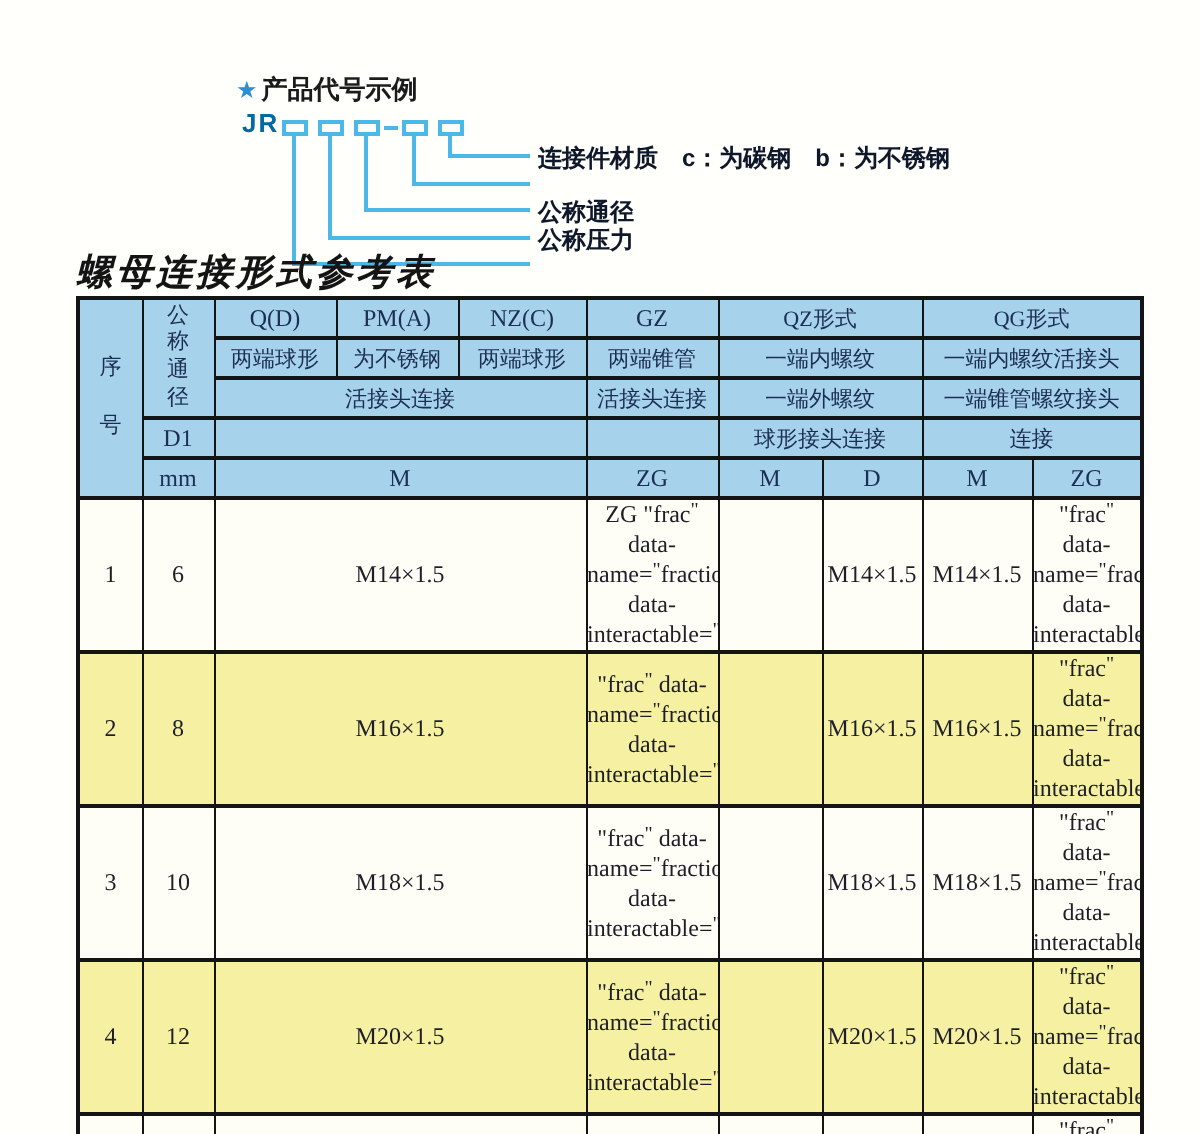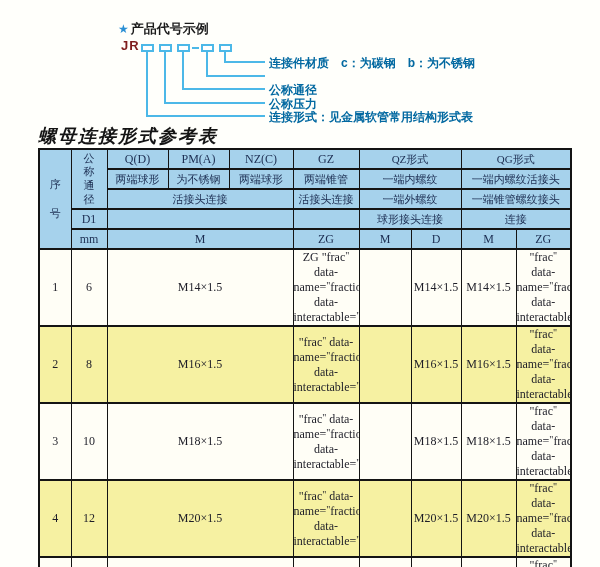--- a/index.html
+++ b/index.html
@@ -1,35 +1,35 @@
 <!DOCTYPE html>
 <html><head>
 <meta charset="utf-8">
 <style>
   * { margin:0; padding:0; box-sizing:border-box; }
   body { background:#ffffff; font-family:"Liberation Sans","DejaVu Sans",sans-serif; }
   .page { position:relative; width:600px; height:567px; background:#fffffb; overflow:hidden; }
 
   
-  .diagram { position:absolute; left:0; top:0; width:520px; height:148px; }
+  .diagram { position:absolute; left:0; top:16px; width:520px; height:148px; }
   .d-title { position:absolute; left:118px; top:20px; font-size:13px; font-weight:bold; color:#1b1b1b; }
   .d-title .star { color:#2a8fd4; margin-right:2px; font-size:12px; }
-  .d-jr { position:absolute; left:121px; top:38px; font-size:13px; font-weight:bold; color:#7f1d1d; letter-spacing:1px; }
+  .d-jr { position:absolute; left:121px; top:38px; font-size:13px; font-weight:bold; color:#0369a1; letter-spacing:1px; }
   .code-box { position:absolute; top:44px; width:13px; height:8px; border:2px solid #4cb8e8; background:#fff; }
   .b1{left:141px;} .b2{left:159px;} .b3{left:177px;} .b4{left:201px;} .b5{left:219px;}
   .code-dash { position:absolute; left:192px; top:47px; width:7px; height:2px; background:#4cb8e8; }
   .cline { position:absolute; background:#4cb8e8; }
   .v { width:2px; top:52px; }
   .v1{left:146px;height:65px;} .v2{left:164px;height:52px;} .v3{left:182px;height:38px;}
   .v4{left:206px;height:25px;} .v5{left:224px;height:11px;}
   .h { height:2px; }
   .h1{top:61px;left:224px;width:41px;} .h2{top:75px;left:206px;width:59px;}
   .h3{top:88px;left:182px;width:83px;} .h4{top:102px;left:164px;width:101px;}
   .h5{top:115px;left:146px;width:119px;}
-  .d-label { position:absolute; left:269px; font-size:12px; font-weight:bold; color:#0369a1; white-space:nowrap; }
+  .d-label { position:absolute; left:269px; font-size:12px; font-weight:bold; color:#0f172a; white-space:nowrap; }
   .l1{top:55px;} .l2{top:69px;} .l3{top:82px;} .l4{top:96px;font-family:Liberation Mono, monospace;} .l5{top:109px;}
 
   
   .tbl-title { position:absolute; left:38px; top:124px; font-family:"DejaVu Serif","Liberation Serif",serif;
                font-size:18px; font-weight:bold; font-style:italic; color:#141414; letter-spacing:2px; }
 
   
   table.ref { position:absolute; left:38px; top:148px; width:532px; border-collapse:collapse;
               table-layout:fixed; border:2px solid #141414; }
   table.ref td { border-left:1px solid #141414; border-right:1px solid #141414;
@@ -70,21 +70,20 @@
     <div class="cline v v5"></div>
     <div class="cline h h1"></div>
     <div class="cline h h2"></div>
     <div class="cline h h3"></div>
     <div class="cline h h4"></div>
     <div class="cline h h5"></div>
 
     <div class="d-label l1">连接件材质　c：为碳钢　b：为不锈钢</div>
     <div class="d-label l3">公称通径</div>
     <div class="d-label l4">公称压力</div>
-    <div class="d-label l5">连接形式：见金属软管常用结构形式表</div>
   </div>
 
   <div class="tbl-title">螺母连接形式参考表</div>
 
   <table class="ref">
     <colgroup>
       <col style="width:32px">
         <col style="width:36px">
       <col style="width:61px">
         <col style="width:61px">

